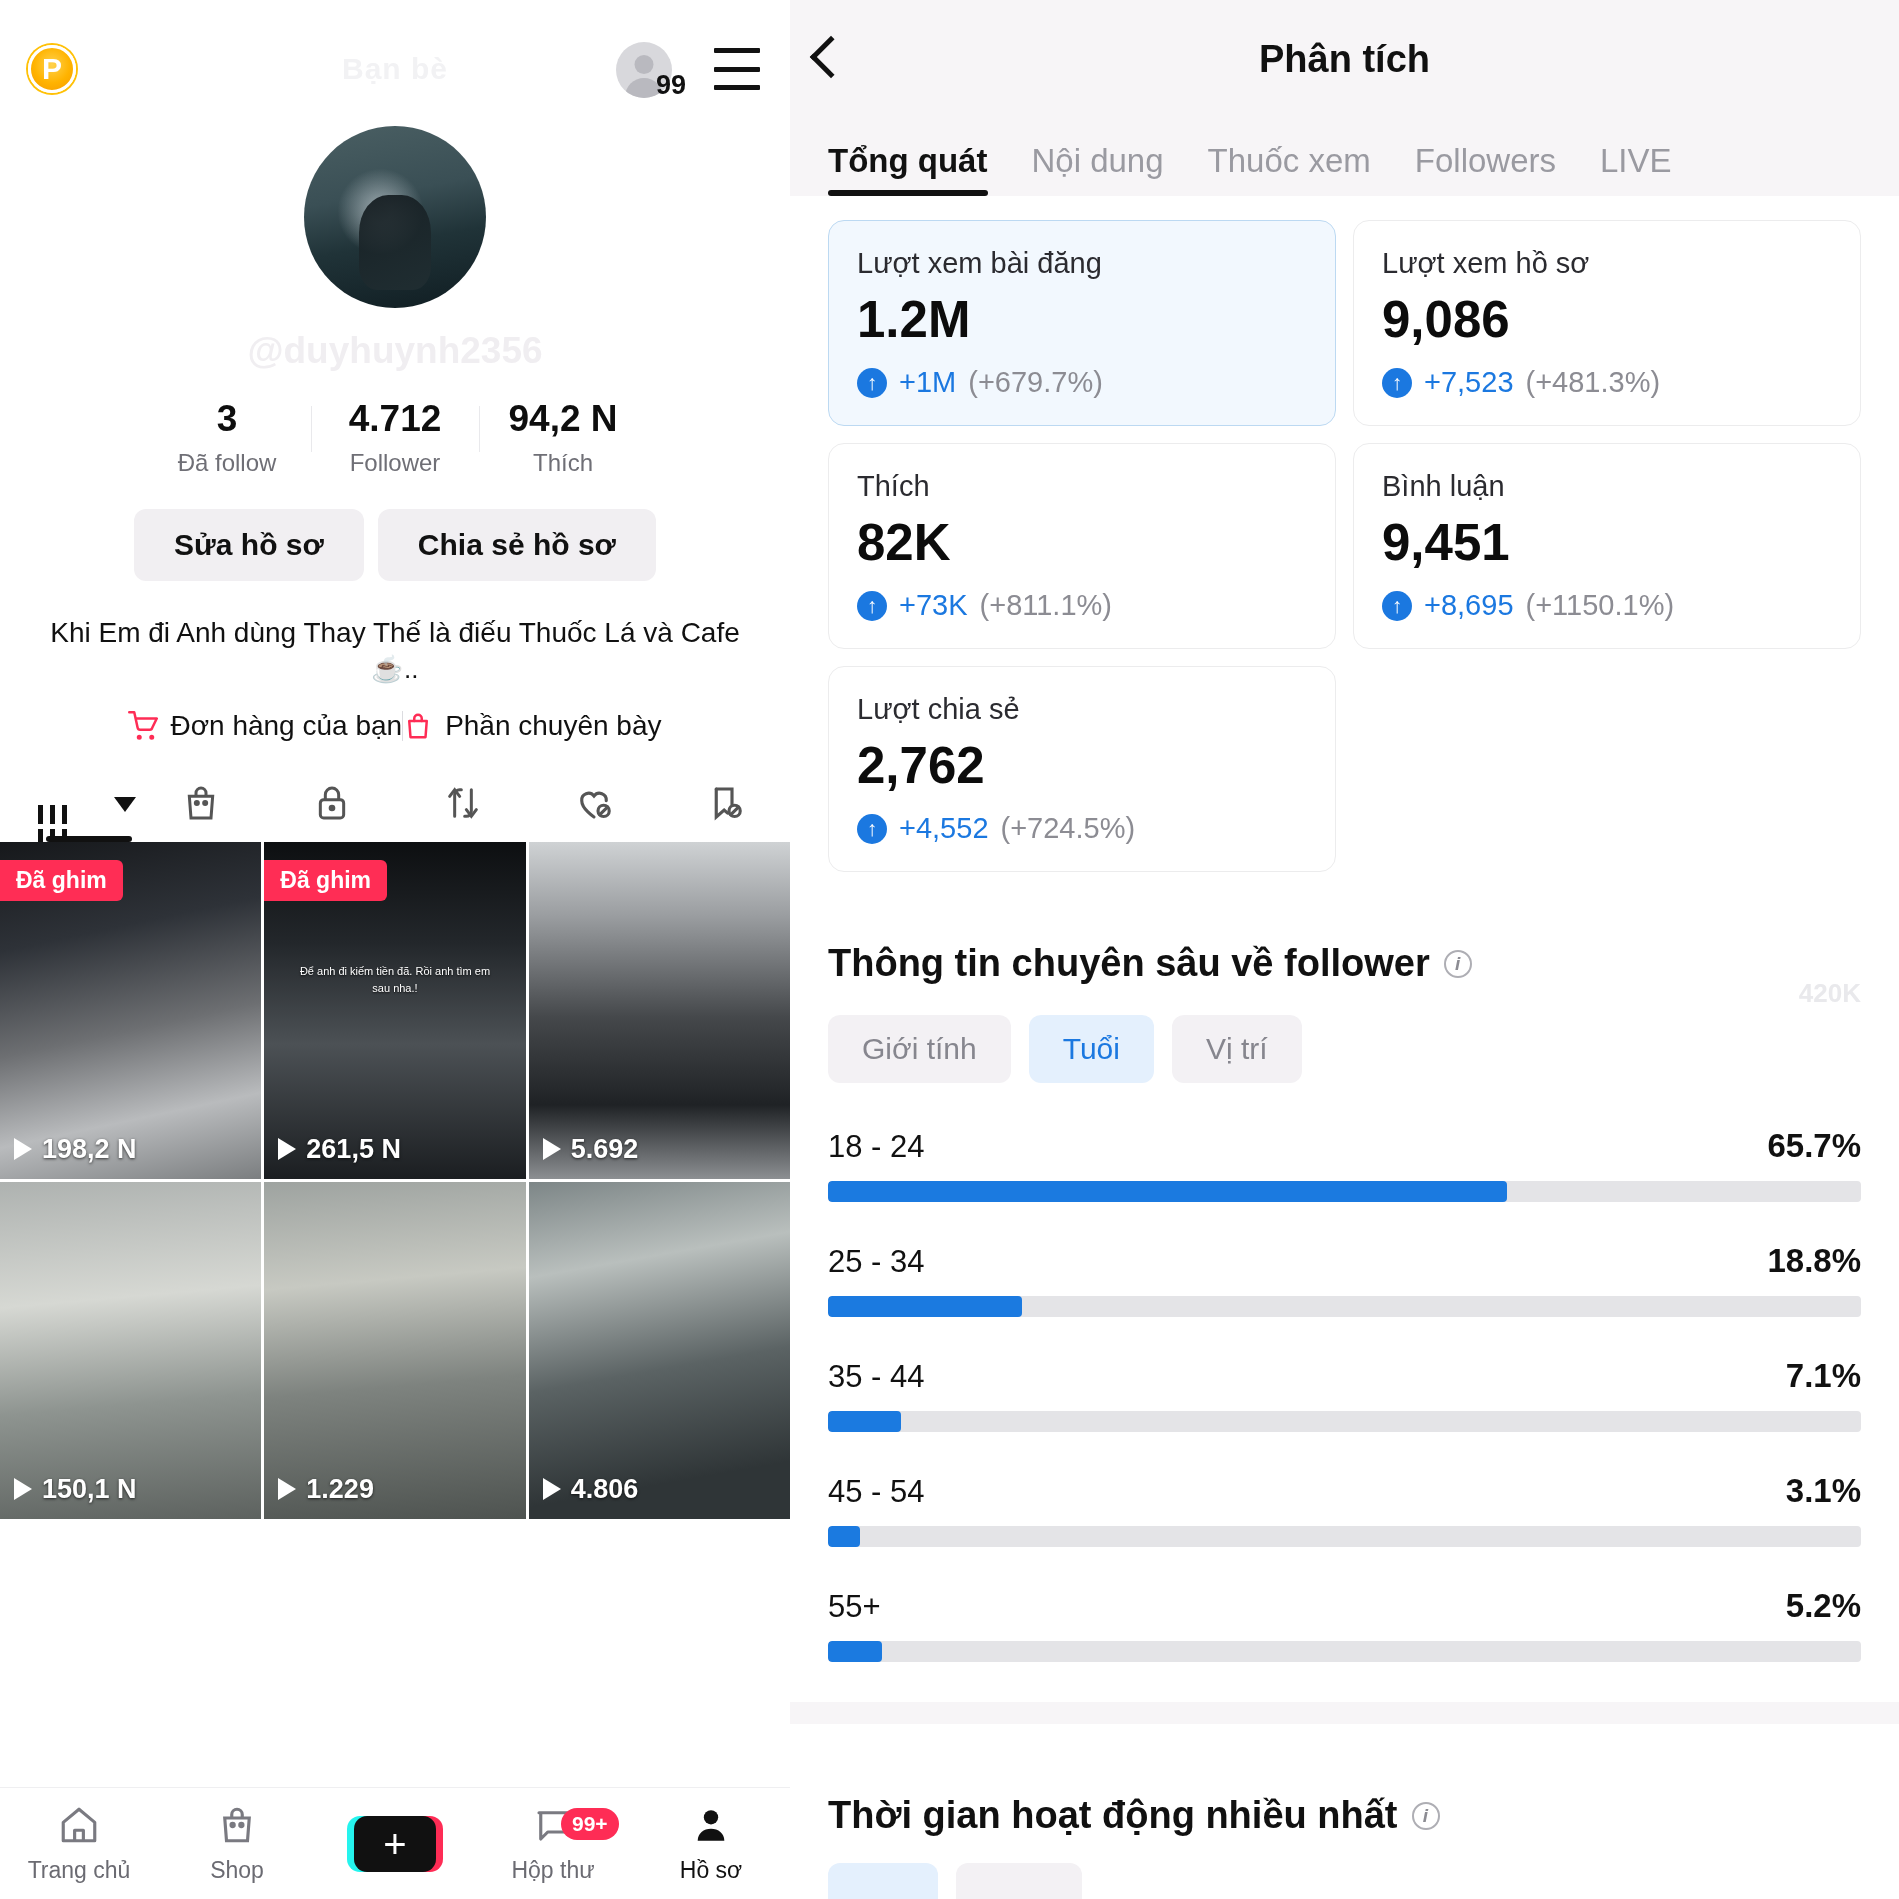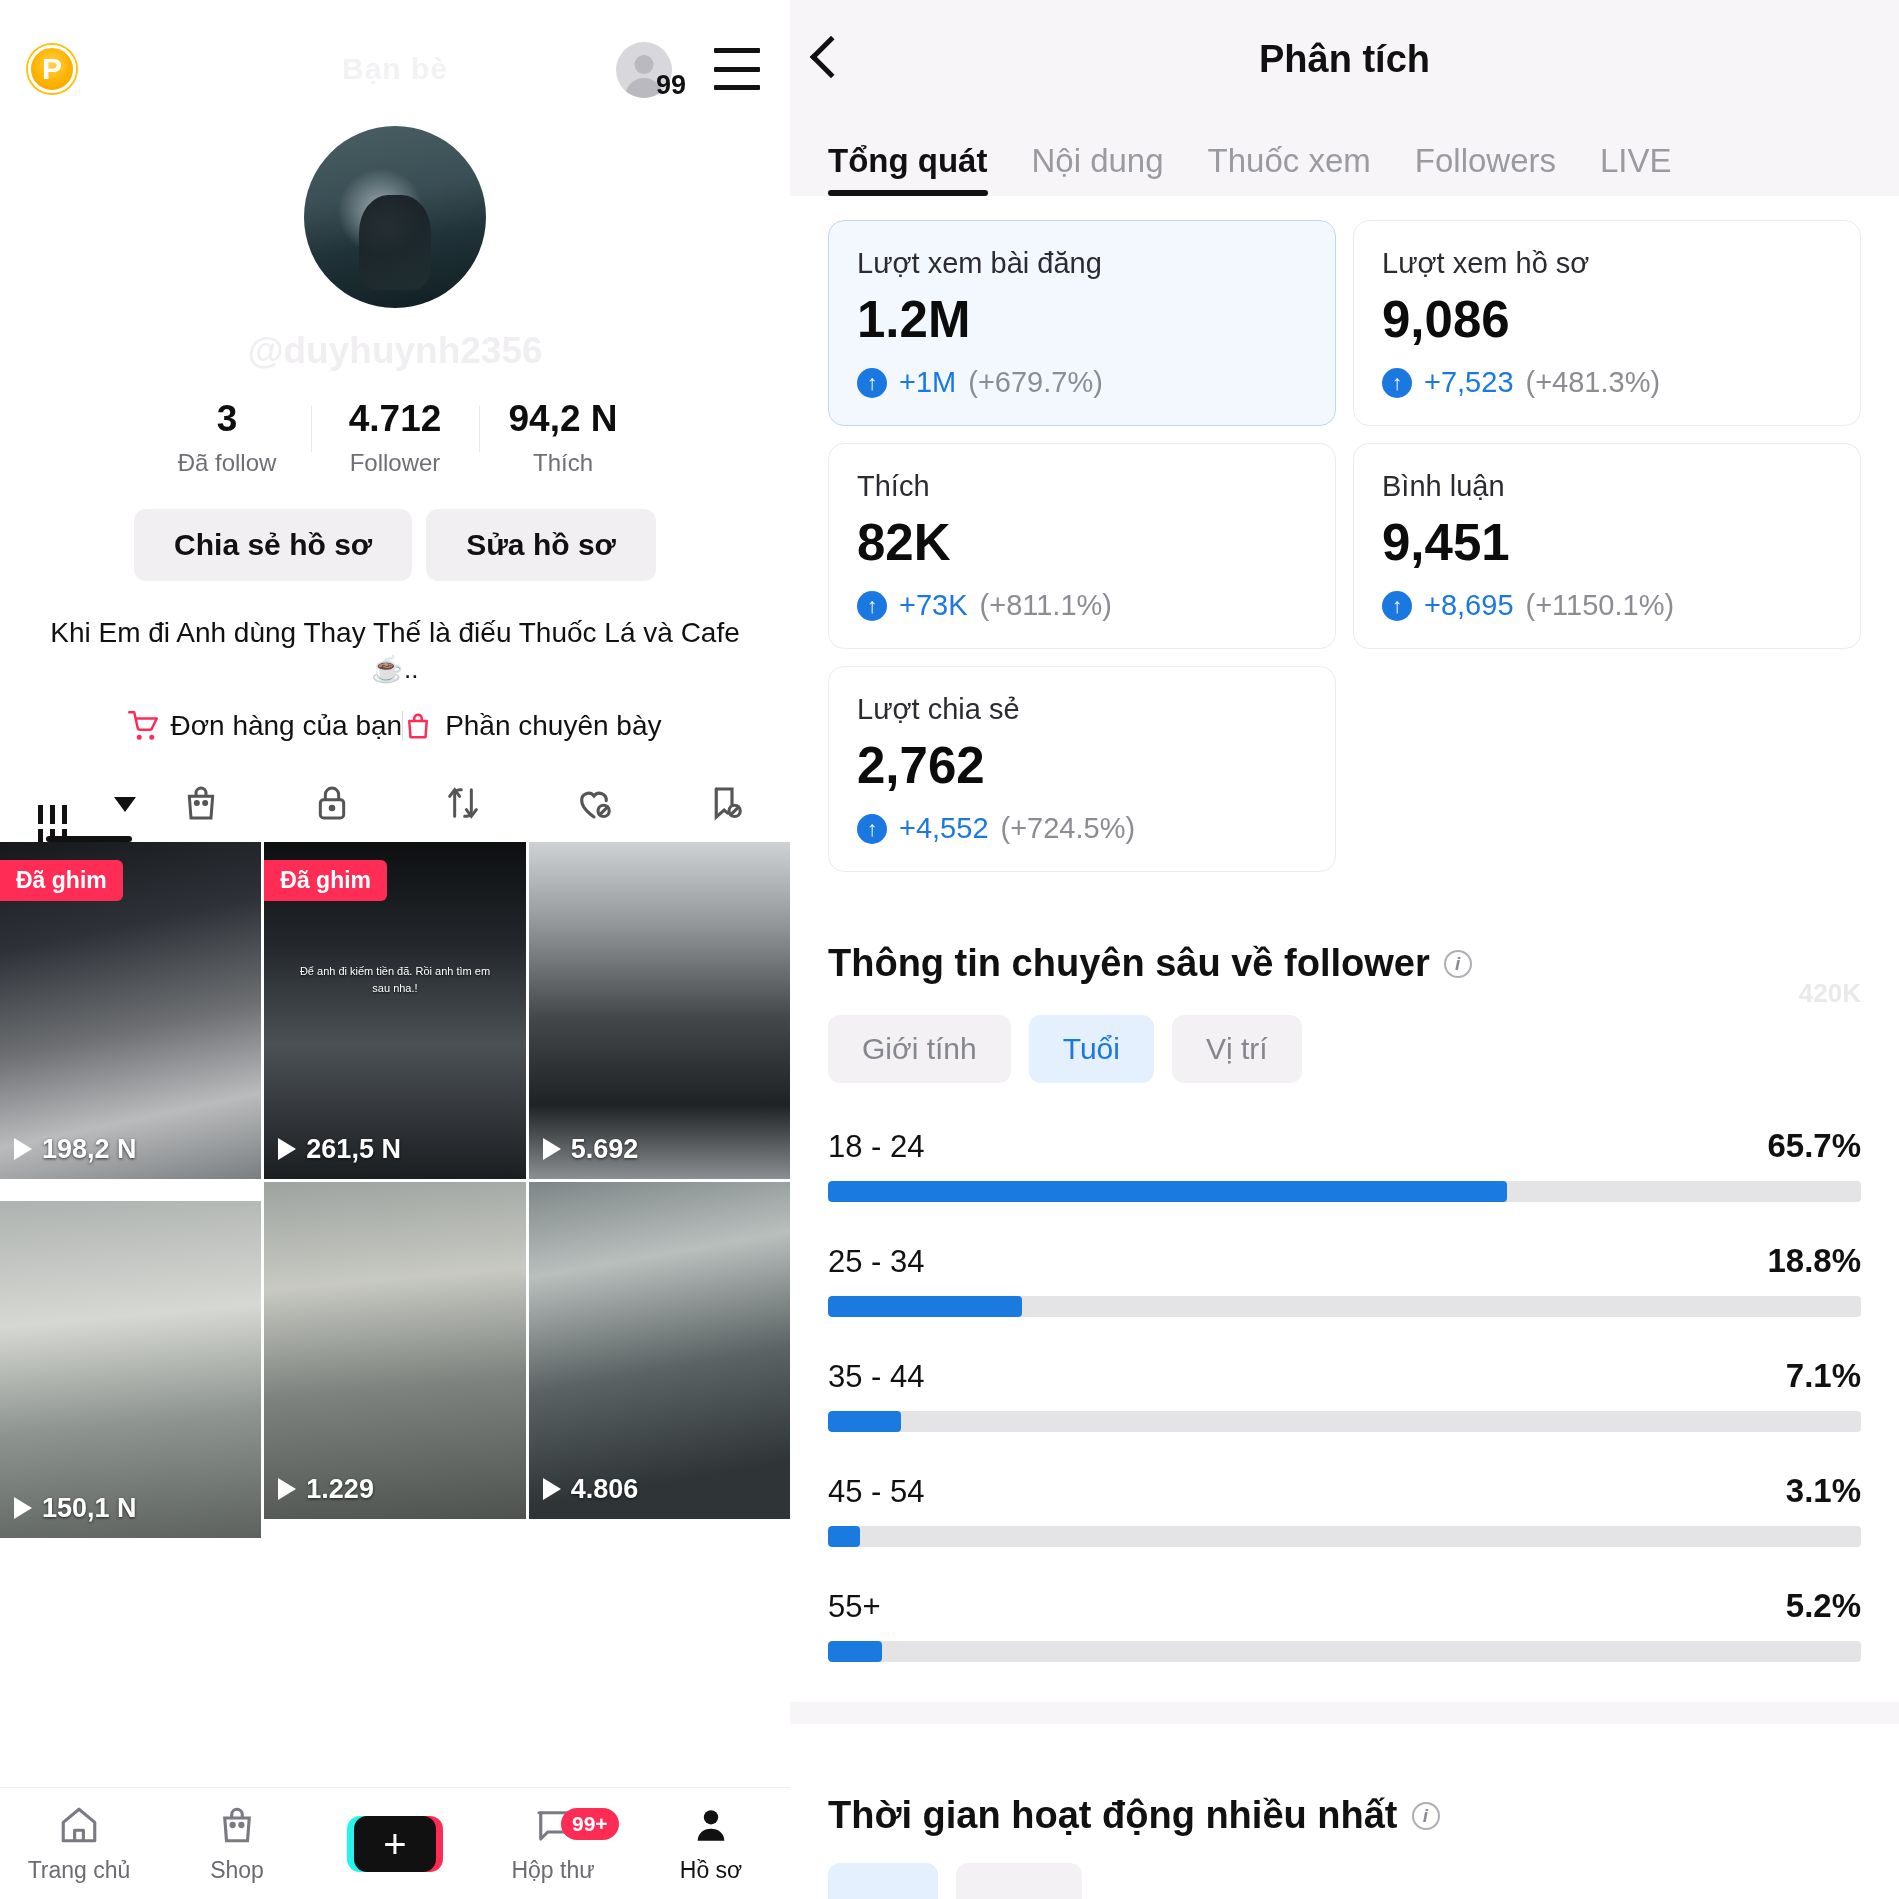--- a/index.html
+++ b/index.html
@@ -139,21 +139,21 @@
   }
   .play { width: 0; height: 0; border-left: 18px solid #fff; border-top: 11px solid transparent; border-bottom: 11px solid transparent; }
   .ov-cap {
     position:absolute; left:50%; top:36%; transform:translateX(-50%);
     color:#fff; font-size:11px; text-align:center; line-height:1.5; width:80%;
     text-shadow:0 1px 2px rgba(0,0,0,.8);
   }
   .th1 { background: linear-gradient(168deg,#16181b 0%,#2e3238 28%,#6d6f72 55%,#b9bbbd 78%,#7b7e80 100%); }
   .th2 { background: linear-gradient(180deg,#0d0f11 0%,#23272b 30%,#4c5155 60%,#1b1e21 100%); }
   .th3 { background: linear-gradient(180deg,#cfd2d4 0%,#9a9da0 22%,#45484b 52%,#1f2225 78%,#8c8f92 100%); }
-  .th4 { background: linear-gradient(175deg,#aeb2b0 0%,#d6d8d3 35%,#8e9490 65%,#5d625f 100%); margin-top: 19px; }
+  .th4 { background: linear-gradient(175deg,#aeb2b0 0%,#d6d8d3 35%,#8e9490 65%,#5d625f 100%); }
   .th5 { background: linear-gradient(175deg,#9ea3a0 0%,#c7c9c2 30%,#7e837f 60%,#4e5350 100%); }
   .th6 { background: linear-gradient(170deg,#7d8687 0%,#b9bfbd 25%,#5b6364 55%,#2f3537 85%); }
 
   .bottomnav {
     position: absolute; left: 0; bottom: 0; width: 790px; height: 112px;
     background: #fff; border-top: 1px solid #efeff1;
     display: flex; align-items: center;
   }
   .nav-item { flex: 1; display: flex; flex-direction: column; align-items: center; justify-content: center; gap: 7px; position: relative; }
   .nav-lbl { font-size: 23px; color: #6b6b72; }
@@ -289,22 +289,22 @@
         <div class="stat-num">4.712</div>
         <div class="stat-lbl">Follower</div>
       </div>
       <div class="stat">
         <div class="stat-num">94,2 N</div>
         <div class="stat-lbl">Thích</div>
       </div>
     </div>
 
     <div class="prof-btns">
+      <div class="pbtn">Sửa hồ sơ</div>
       <div class="pbtn">Chia sẻ hồ sơ</div>
-      <div class="pbtn">Sửa hồ sơ</div>
     </div>
 
     <div class="bio">
       <div>Khi Em đi Anh dùng Thay Thế là điếu Thuốc Lá và Cafe</div>
       <div class="emoji">☕..</div>
     </div>
 
     <div class="shoplinks">
       <div class="shoplink">
         <span>

